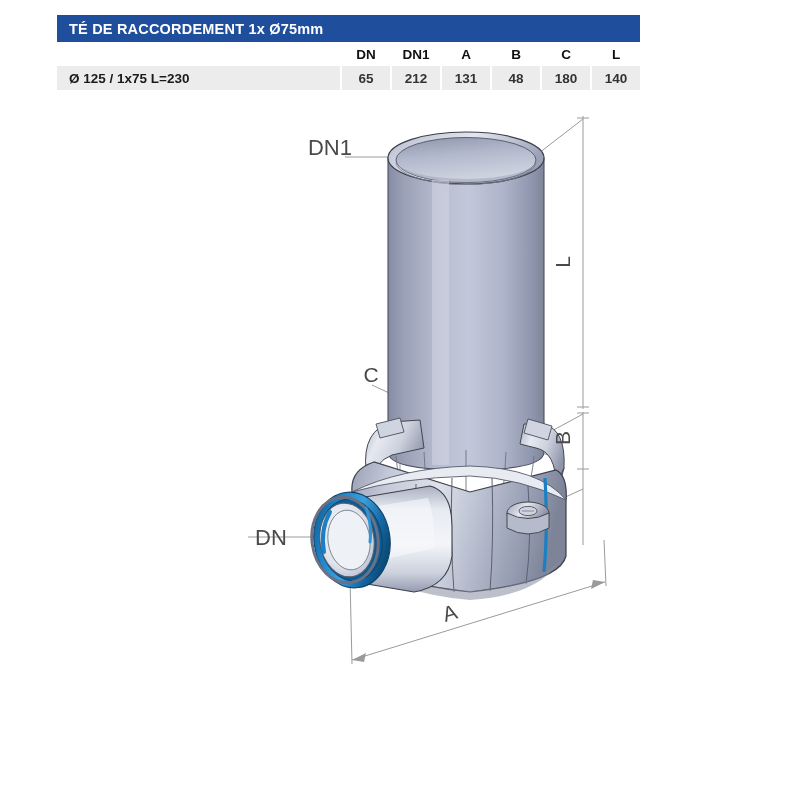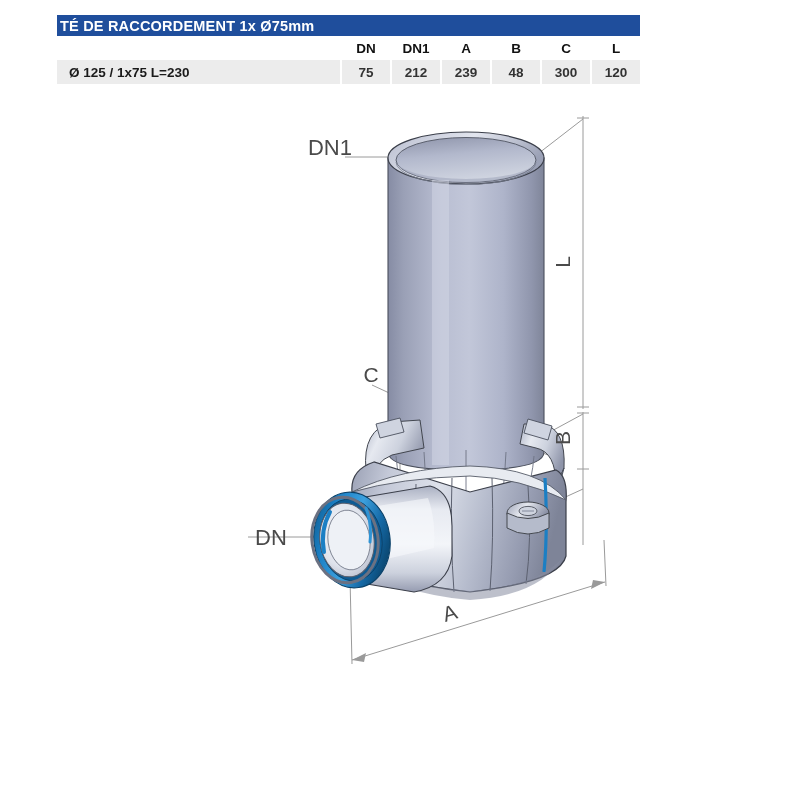--- a/index.html
+++ b/index.html
@@ -17,24 +17,24 @@
 
   
   #spec-table {
     position: absolute;
     left: 57px;
     top: 15px;
     width: 583px;
   }
   .tbl-title-row {
     background: #1f4e9c;
-    height: 21px;
+    height: 27px;
     display: flex;
     align-items: center;
-    padding-left: 3px;
+    padding-left: 12px;
     box-sizing: border-box;
   }
   .tbl-title-row .title-text {
     color: #ffffff;
     font-size: 14.5px;
     font-weight: bold;
     letter-spacing: 0.2px;
     white-space: nowrap;
   }
   .tbl-row {
@@ -101,26 +101,26 @@
     <div class="cell-num">DN</div>
     <div class="cell-num">DN1</div>
     <div class="cell-num">A</div>
     <div class="cell-num">B</div>
     <div class="cell-num">C</div>
     <div class="cell-num">L</div>
   </div>
 
   <div class="tbl-row data-row">
     <div class="cell-label">Ø 125 / 1x75 L=230</div>
-    <div class="cell-num">75</div>
+    <div class="cell-num">65</div>
     <div class="cell-num">212</div>
-    <div class="cell-num">239</div>
+    <div class="cell-num">131</div>
     <div class="cell-num">48</div>
-    <div class="cell-num">300</div>
-    <div class="cell-num">120</div>
+    <div class="cell-num">180</div>
+    <div class="cell-num">140</div>
   </div>
 
 </div>
 
 <svg id="drawing" viewBox="0 0 800 800">
   <defs>
 
     <linearGradient id="gPipe" x1="0" y1="0" x2="1" y2="0">
       <stop offset="0.00" stop-color="#868ca4"></stop>
       <stop offset="0.10" stop-color="#9aa0b6"></stop>

